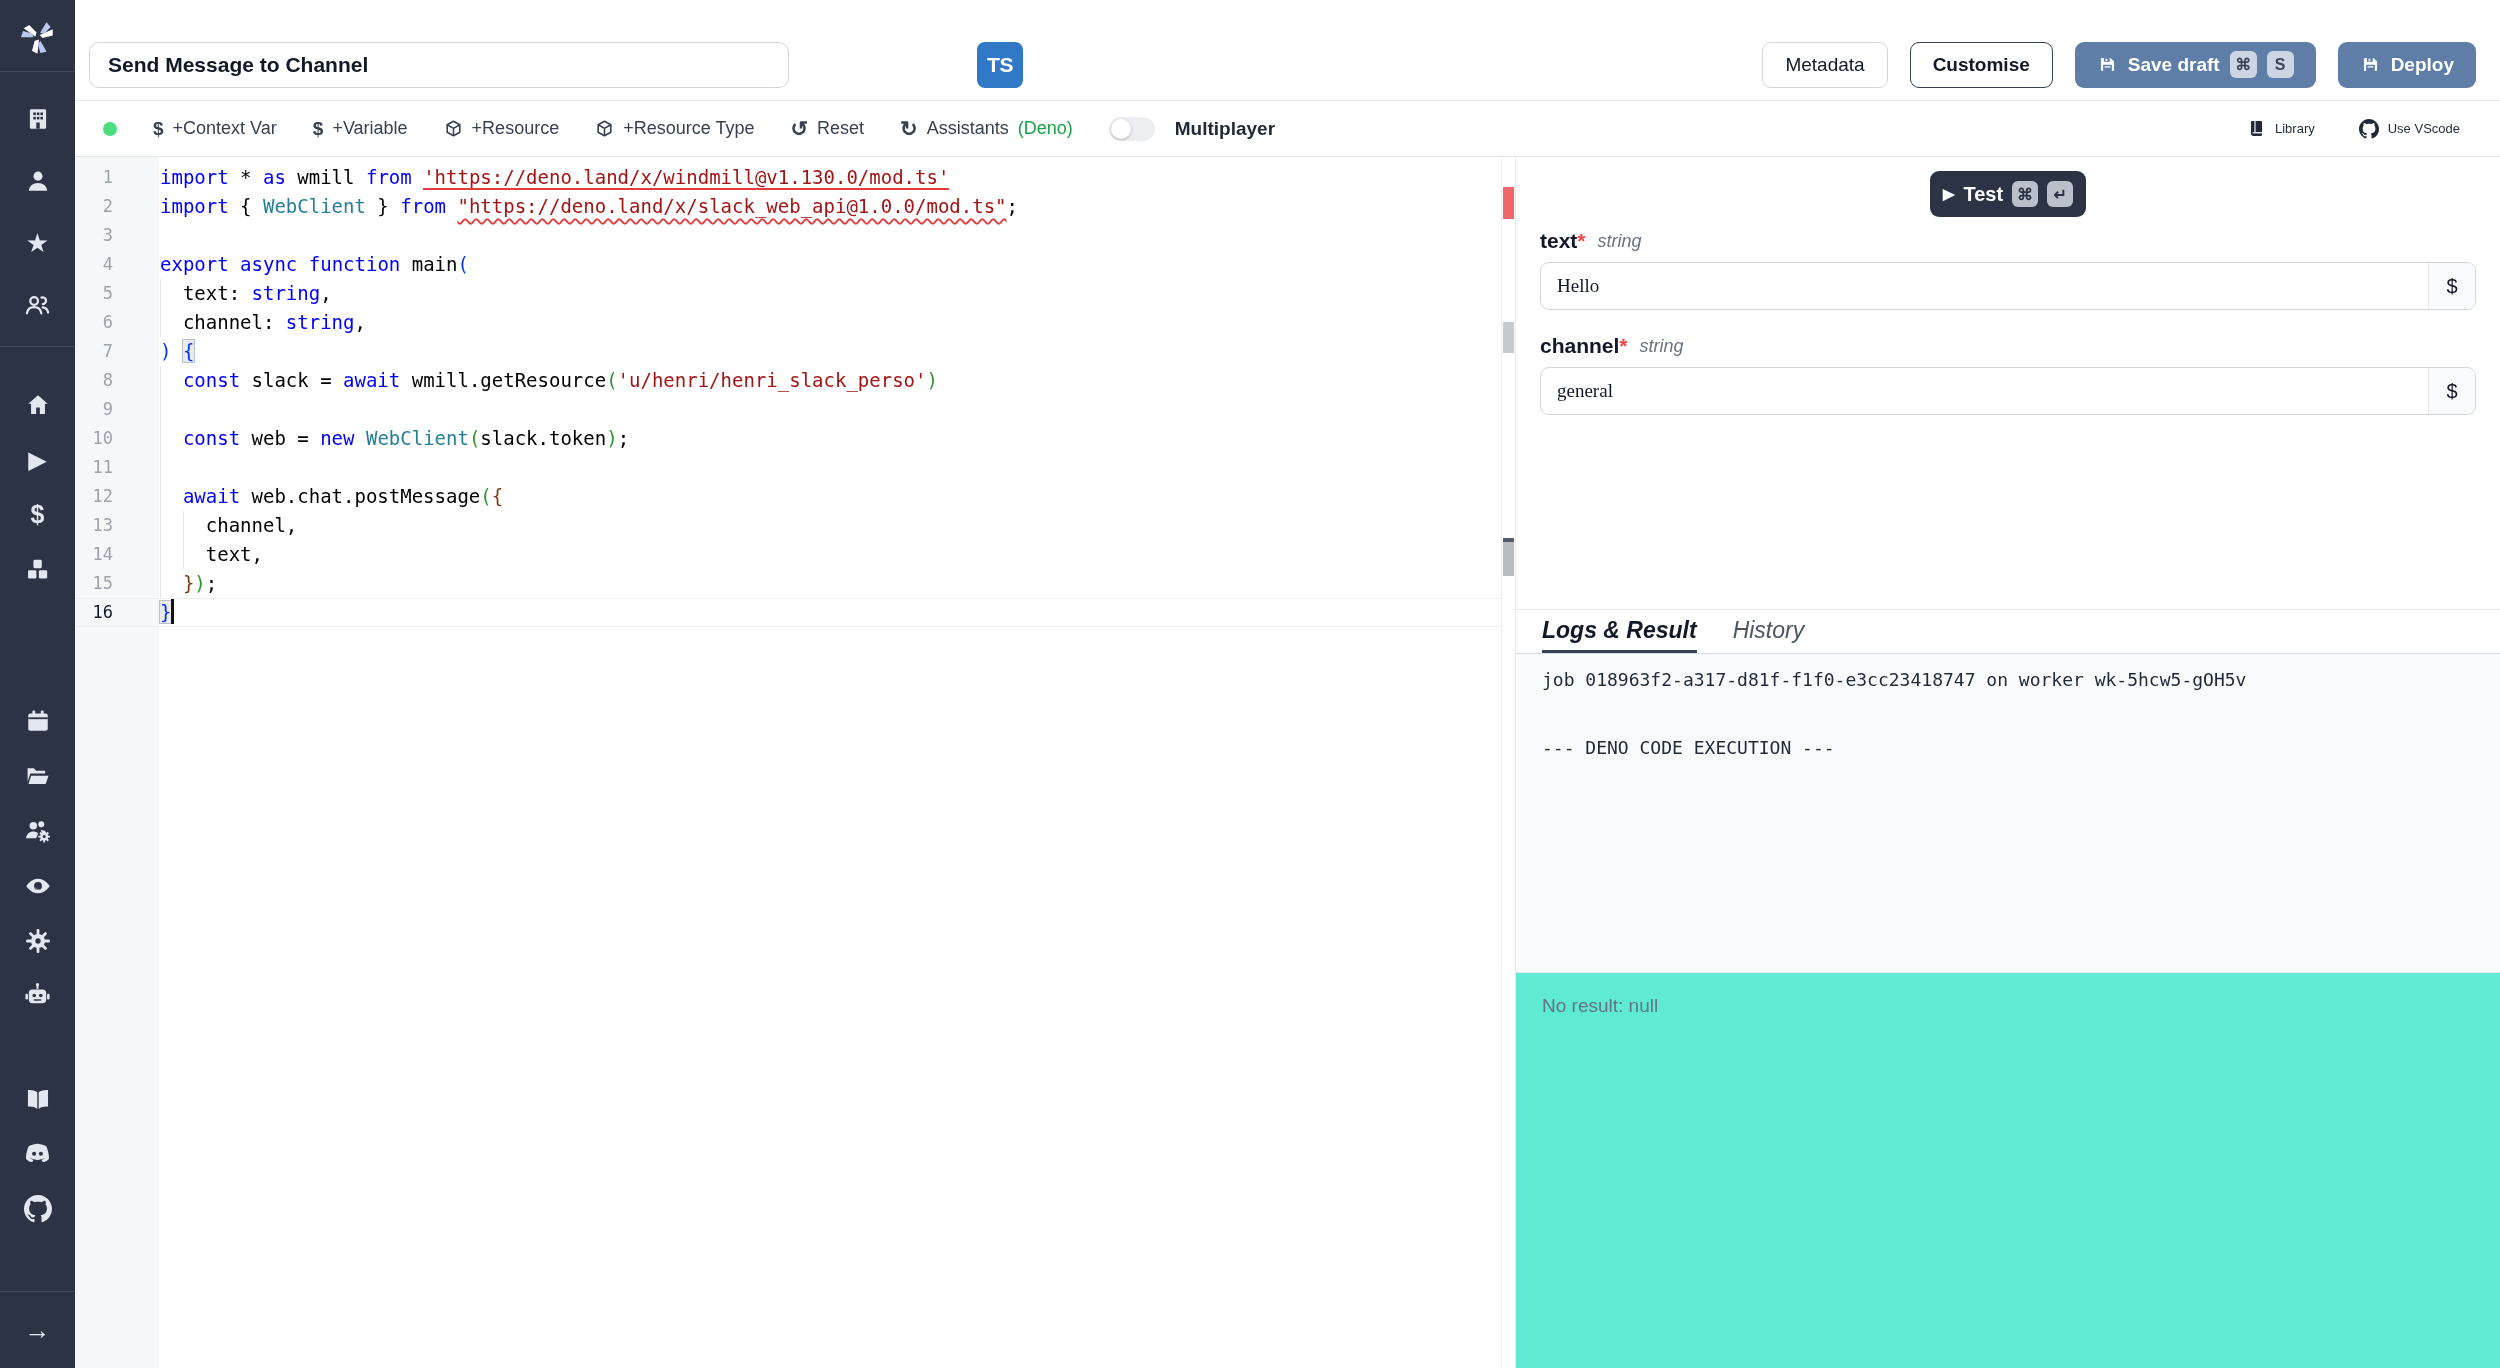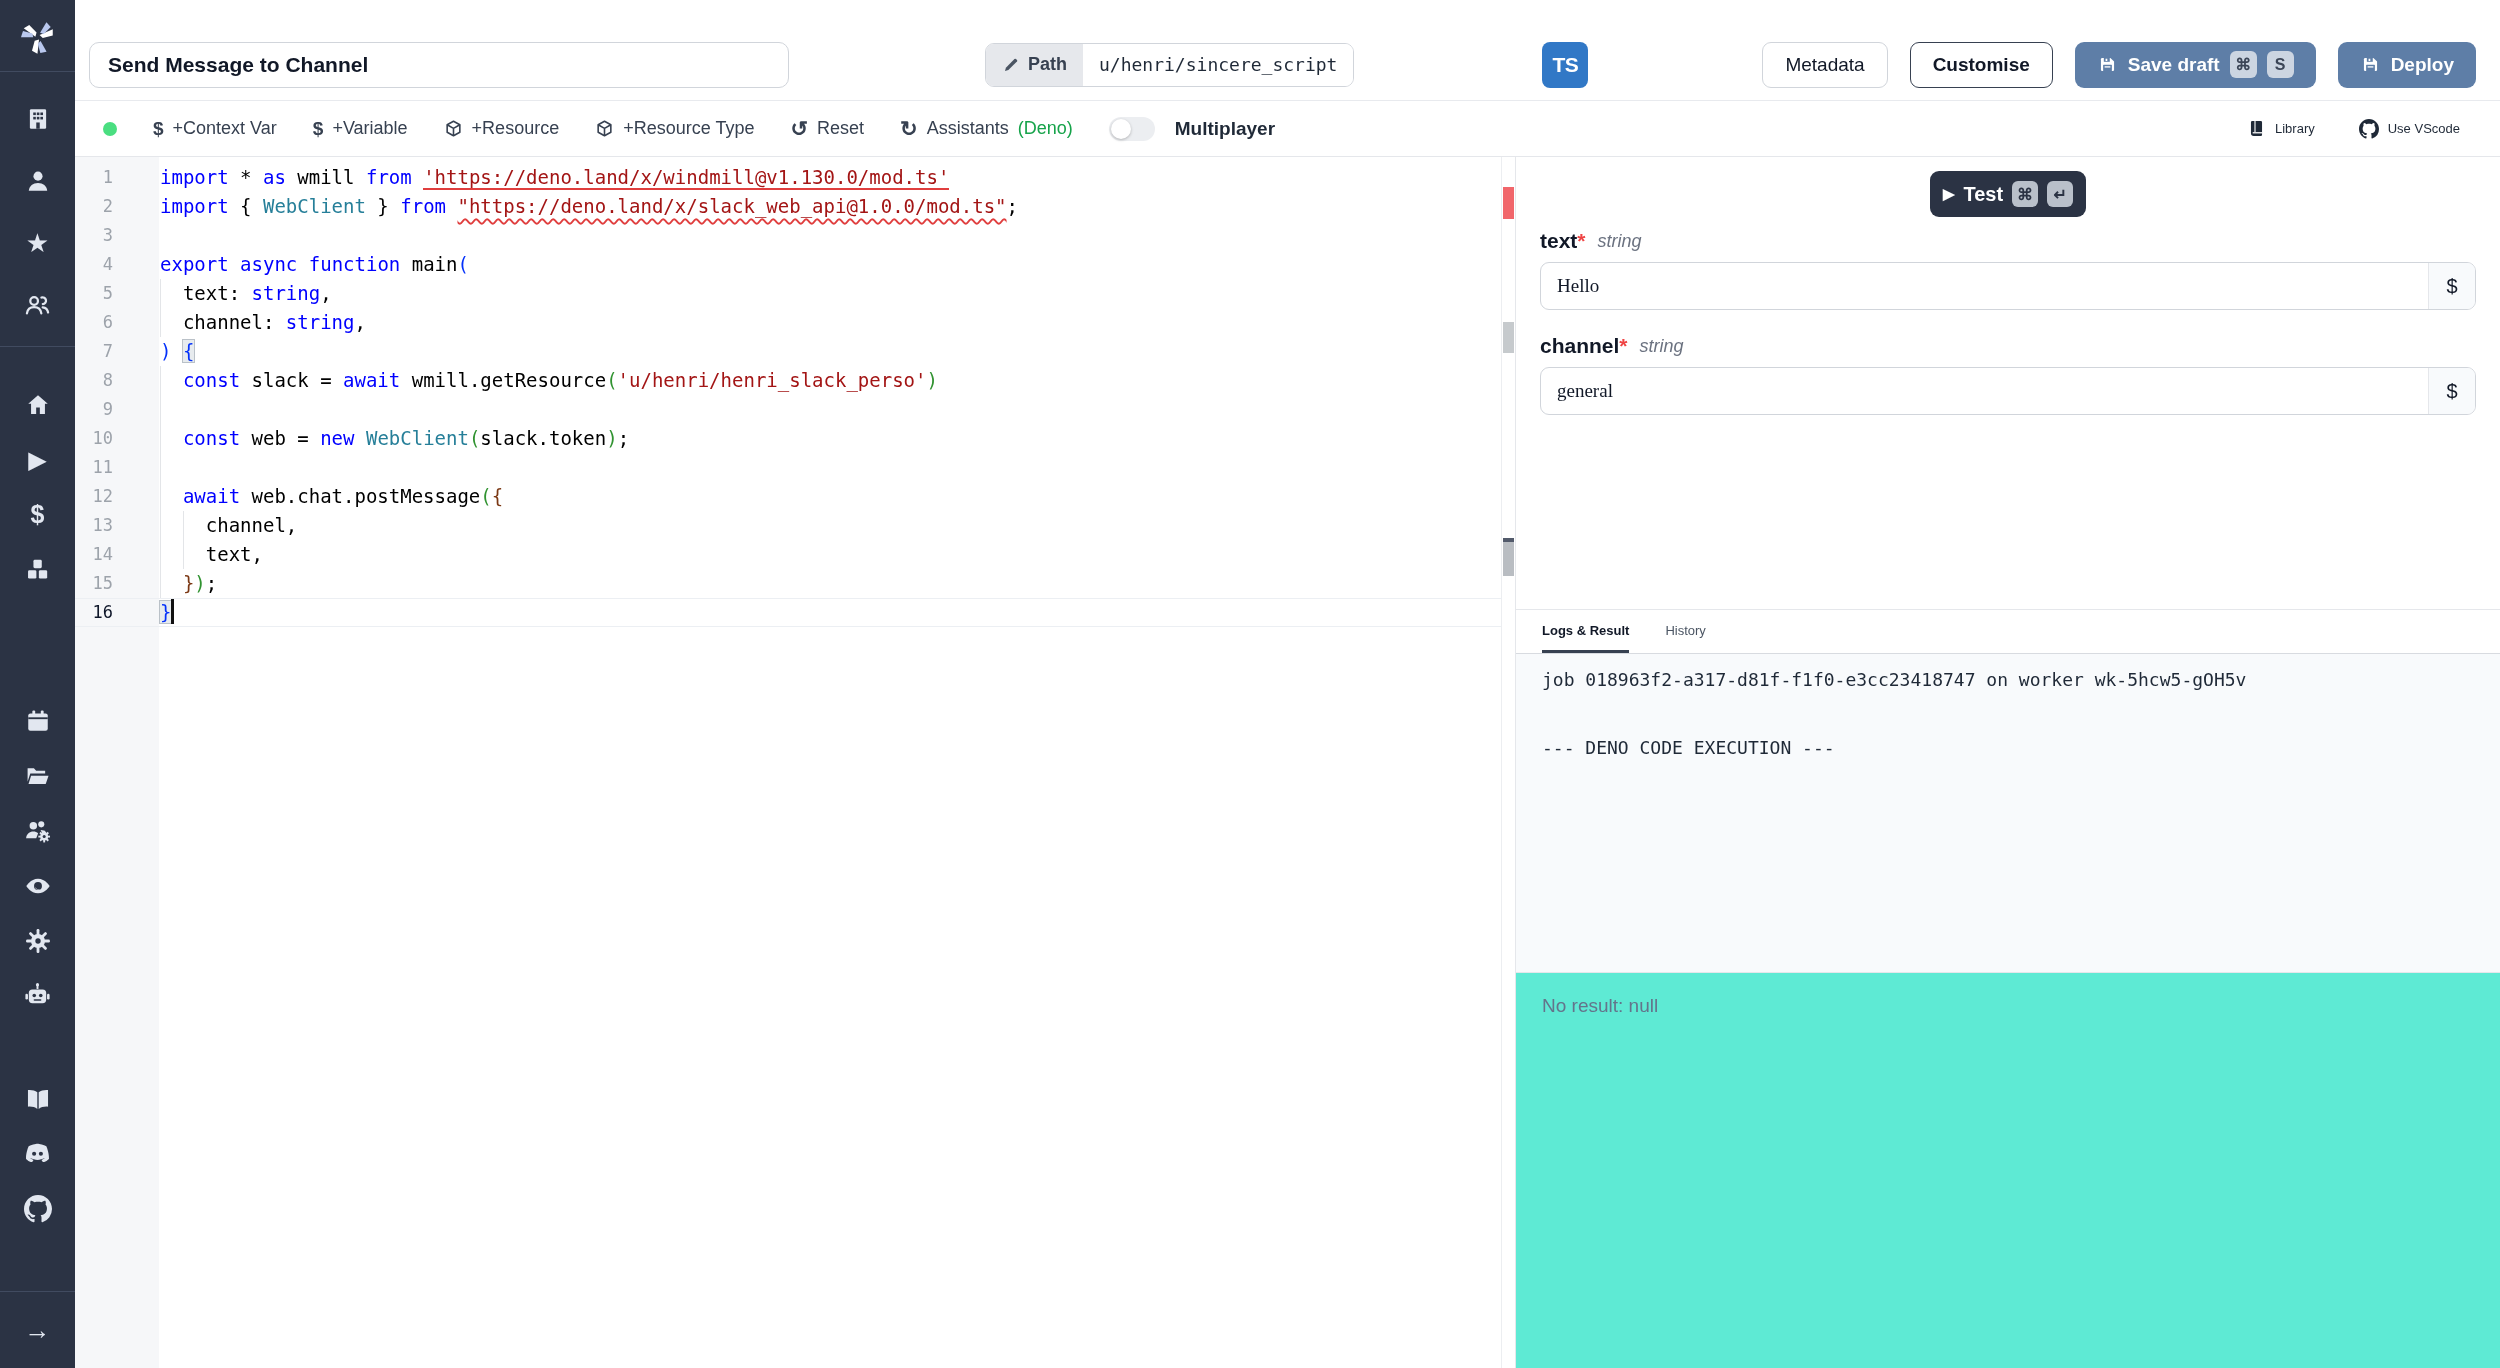--- a/index.html
+++ b/index.html
@@ -107,22 +107,22 @@
     border-radius:9px; overflow:hidden; background:#fff; }
   .input-row input { flex:1; border:none; outline:none; padding:0 16px; font-size:19px;
     color:#111827; font-family:Liberation Serif, serif; background:transparent; }
   .suffix-btn { width:47px; border-left:1px solid #e5e7eb; background:#f8fafc; display:flex;
     align-items:center; justify-content:center; font-size:20px; color:#111827; cursor:pointer; }
 
   .logs-section { flex:1; display:flex; flex-direction:column; border-top:1px solid #e5e7eb;
     min-height:0; }
   .tabbar { height:44px; display:flex; align-items:stretch; gap:36px; padding:0 26px;
     border-bottom:1px solid #d8dbe0; }
-  .tab { display:flex; align-items:center; font-size:13px; cursor:pointer; color:#4b5563;
-    border-bottom:3px solid transparent; font-weight:500; }
+  .tab { display:flex; align-items:center; font-size:23px; cursor:pointer; color:#4b5563;
+    border-bottom:3px solid transparent; font-weight:500;font-style:italic; }
   .tab.active { color:#111827; font-weight:600; border-bottom-color:#374151; }
   .statsbar { height:46px; background:#f8fafc; display:flex; align-items:center;
     padding:0 26px; }
   .stat { font-size:18px; color:#6b7280; }
   .stat.mem { margin-left:128px; }
   .expand { margin-left:auto; font-size:19px; font-weight:700; color:#111827; cursor:pointer; }
   .autoscroll { margin-left:18px; font-size:18px; color:#111827; }
   .checkbox { margin-left:13px; width:23px; height:23px; border-radius:5px; background:#2563eb;
     display:flex; align-items:center; justify-content:center; cursor:pointer; }
   .logbody { height:318px; background:#f8fafc; padding:15px 26px;
@@ -306,29 +306,20 @@
 
     <div class="side-bottom">
       <span class="side-glyph">→</span>
     </div>
   </nav>
 
   <div class="main">
 
     <header class="topbar">
       <input class="title-input" value="Send Message to Channel" style="">
-      <div class="path-chip">
-        <span class="left">
-          <svg width="18" height="18" viewBox="0 0 24 24" fill="#4b5563">
-            <path d="M4 20l1.2-4.5L16.6 4.1a1.5 1.5 0 0 1 2.1 0l1.2 1.2a1.5 1.5 0 0 1 0 2.1L8.5 18.8z"></path>
-          </svg>
-          <span>Path</span>
-        </span>
-        <span class="right">u/henri/sincere_script</span>
-      </div>
       <div class="ts-badge">TS</div>
       <div class="topbar-right">
         <button class="btn btn-outline">Metadata</button>
         <button class="btn btn-outline2">Customise</button>
         <button class="btn btn-primary">
           <svg width="21" height="21" viewBox="0 0 24 24">
             <path d="M4.5 6A1.5 1.5 0 0 1 6 4.5h9.3l4.2 4.2V18a1.5 1.5 0 0 1-1.5 1.5H6A1.5 1.5 0 0 1 4.5 18z" fill="#fff"></path>
             <rect x="7.8" y="4.5" width="6.8" height="4.4" fill="#5e7ea7"></rect>
               <rect x="9.8" y="5.4" width="2" height="2.6" fill="#fff"></rect>
             <rect x="7" y="12.2" width="10" height="7.3" rx="0.6" fill="#5e7ea7"></rect>

